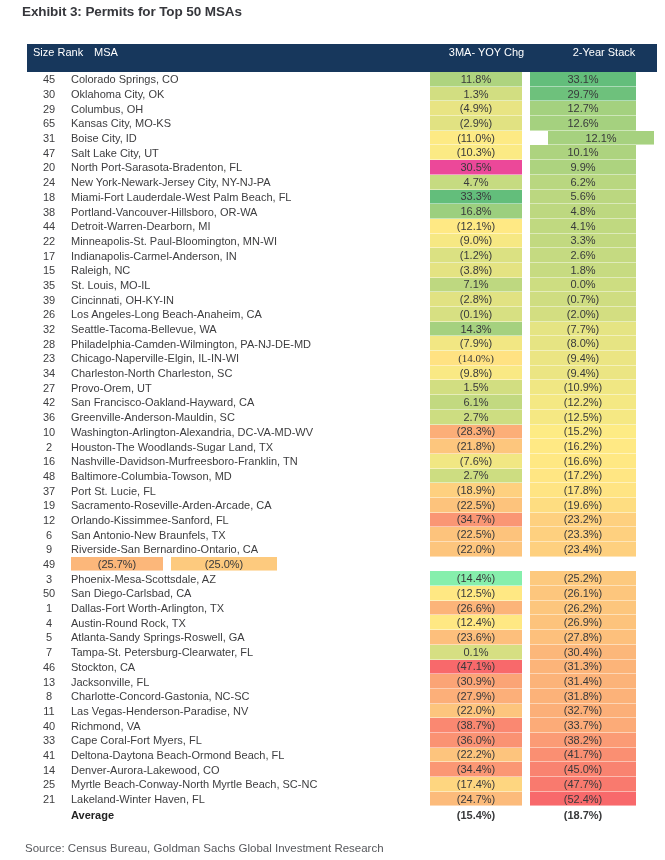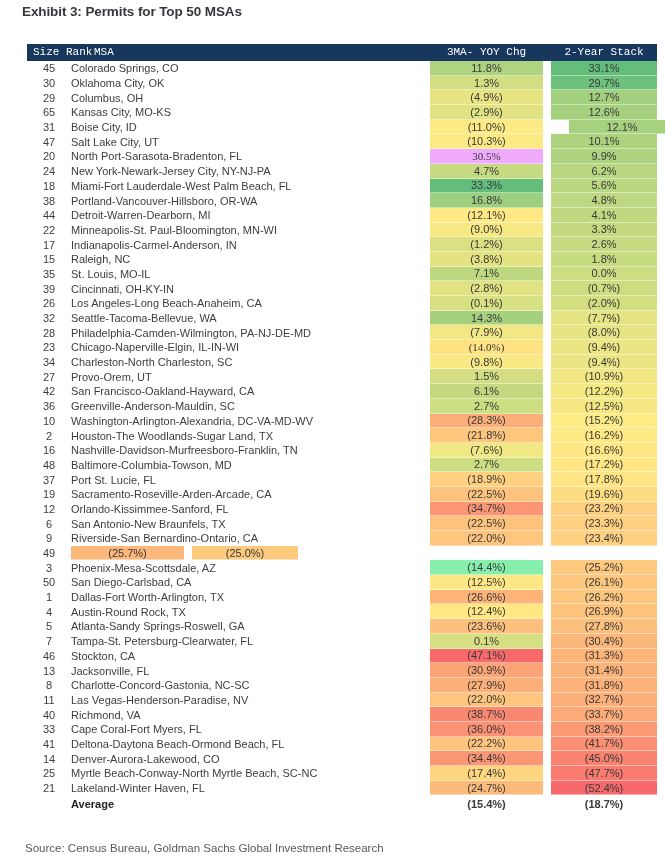--- a/index.html
+++ b/index.html
@@ -7,34 +7,34 @@
     width:665px;height:860px;position:relative;background:#ffffff;
     font-family:"Liberation Sans","DejaVu Sans",sans-serif;
     -webkit-font-smoothing:antialiased;
   }
   .exhibit-title{
     position:absolute;left:22px;top:4px;
     font-size:13.5px;font-weight:bold;color:#36373c;letter-spacing:-0.1px;
   }
   .table{position:absolute;left:27px;top:44px;width:630px;}
   .thead{
-    position:relative;height:17px;line-height:17px;
-    color:#ffffff;font-size:11px;font-family:Liberation Mono, monospace;
+    position:relative;height:28px;line-height:17px;
+    color:#ffffff;font-size:11px;
   }
   .thead .h-rank{position:absolute;left:6px;}
   .thead .h-msa{position:absolute;left:67px;}
   .thead .h-yoy{position:absolute;left:403px;width:113px;text-align:center;}
   .thead .h-stack{position:absolute;left:524px;width:106px;text-align:center;}
   .row{
     display:flex;height:14.7px;align-items:center;
     font-size:11px;color:#3d3d3f;
   }
   .c-rank{width:44px;text-align:center;flex:none;}
   .c-msa{width:359px;flex:none;white-space:nowrap;overflow:hidden;}
-  .c-v1{width:113px;flex:none;text-align:center;align-self:stretch;
+  .c-v1{width:92px;flex:none;text-align:center;align-self:stretch;
         display:flex;align-items:center;justify-content:center;
         border-bottom:1px solid rgba(255,255,255,0.45);box-sizing:border-box;color:#38393b;}
   .c-gap{width:8px;flex:none;}
   .c-v2{width:106px;flex:none;text-align:center;align-self:stretch;
         display:flex;align-items:center;justify-content:center;
         border-bottom:1px solid rgba(255,255,255,0.45);box-sizing:border-box;color:#38393b;}
   .avg-row{display:flex;height:15px;align-items:center;font-size:11px;color:#232323;font-weight:bold;margin-top:1px;}
   .avg-row .c-v1,.avg-row .c-v2{border-bottom:none;}
   .source-note{
     position:absolute;left:25px;top:842px;
@@ -93,21 +93,21 @@
       <div class="row">
         <span class="c-rank">47</span>
         <span class="c-msa">Salt Lake City, UT</span>
         <span class="c-v1" style="background: rgb(251, 234, 132);">(10.3%)</span>
         <span class="c-gap"></span>
         <span class="c-v2" style="background: rgb(173, 211, 127);">10.1%</span>
       </div>
       <div class="row">
         <span class="c-rank">20</span>
         <span class="c-msa">North Port-Sarasota-Bradenton, FL</span>
-        <span class="c-v1" style="background: #f0abfc; font-family: Liberation Serif, serif;">30.5%</span>
+        <span class="c-v1" style="background: #ec4899;">30.5%</span>
         <span class="c-gap"></span>
         <span class="c-v2" style="background: rgb(173, 211, 127);">9.9%</span>
       </div>
       <div class="row">
         <span class="c-rank">24</span>
         <span class="c-msa">New York-Newark-Jersey City, NY-NJ-PA</span>
         <span class="c-v1" style="background: rgb(198, 219, 129);">4.7%</span>
         <span class="c-gap"></span>
         <span class="c-v2" style="background: rgb(185, 215, 128);">6.2%</span>
       </div>

